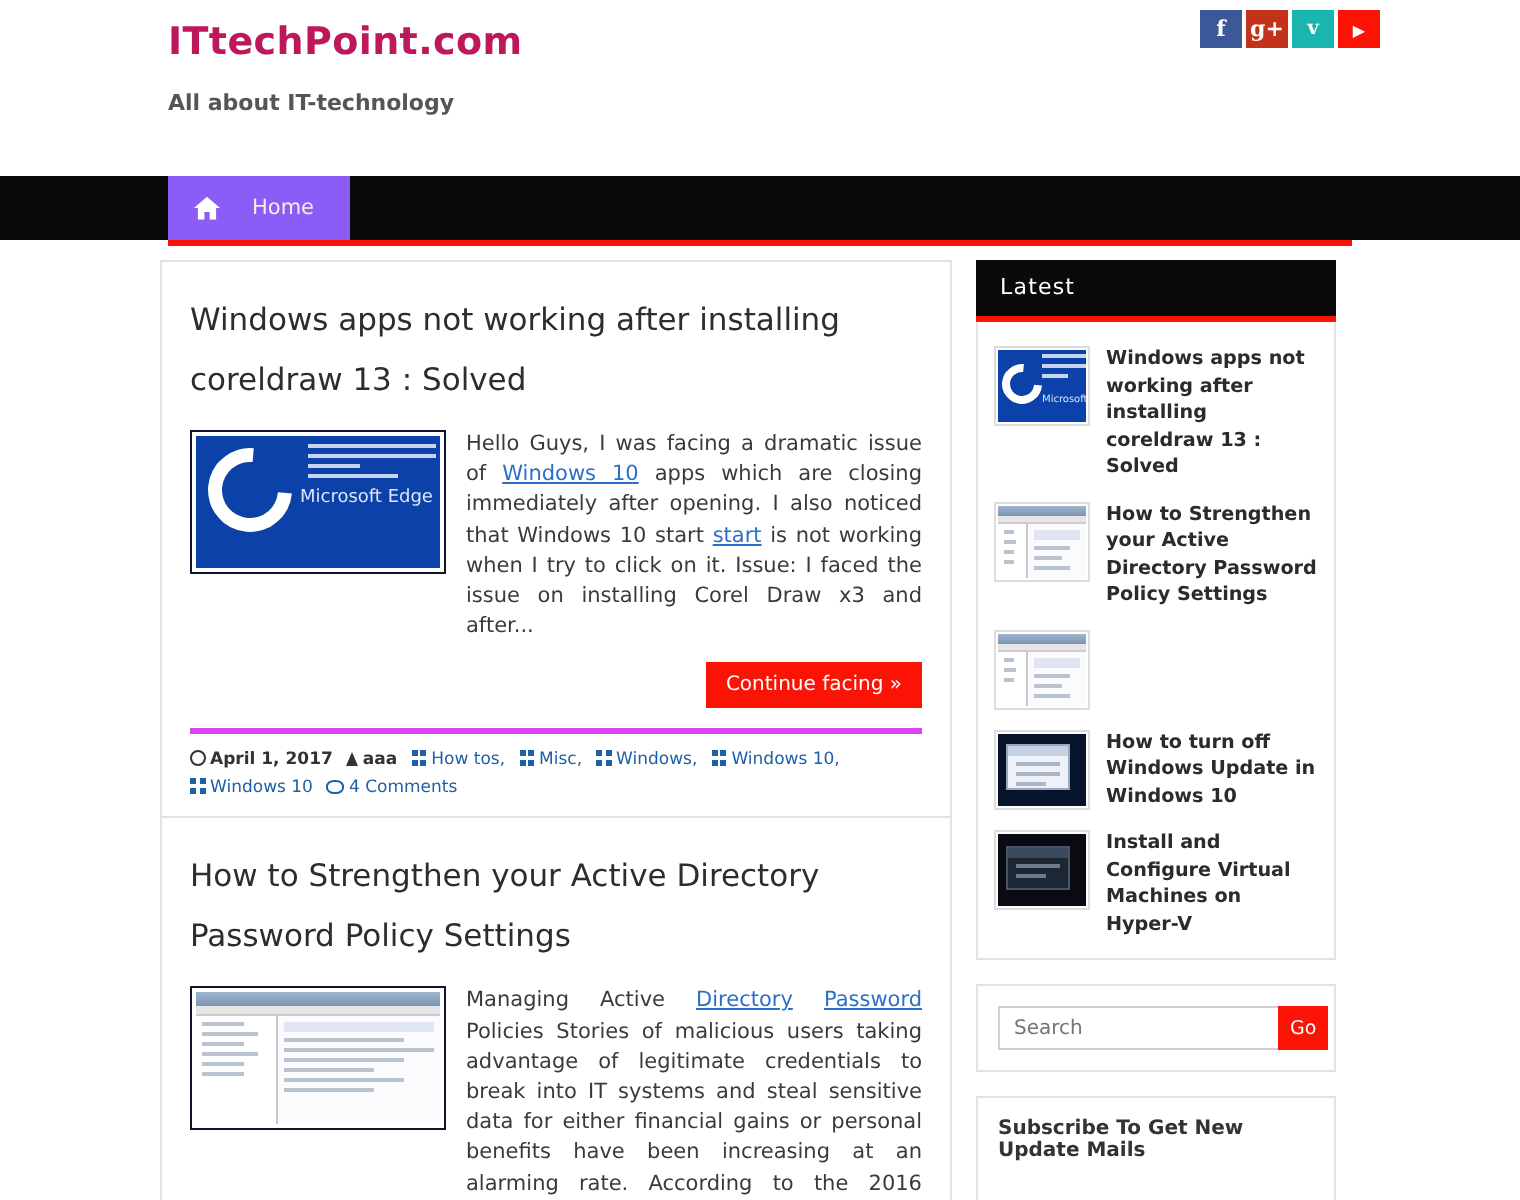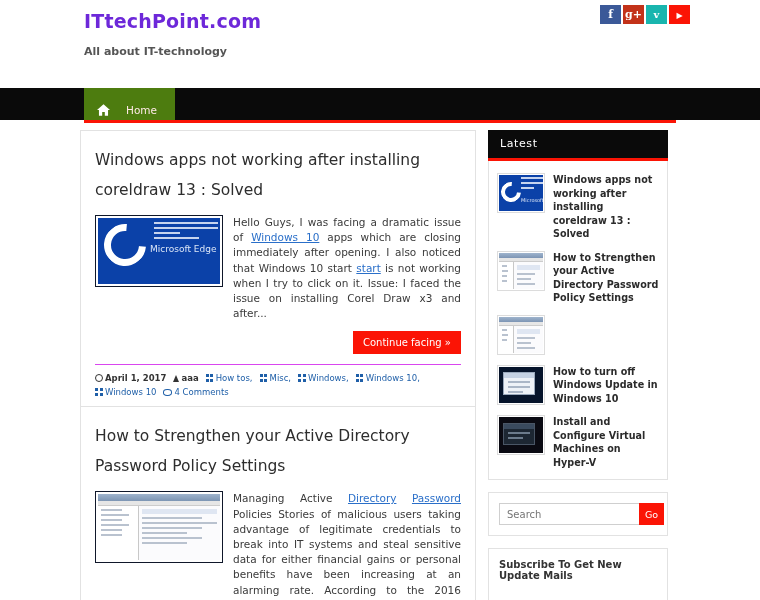--- a/index.html
+++ b/index.html
@@ -19,21 +19,21 @@
     position: relative;
     height: 88px;
     background: #ffffff;
     padding: 12px 0 0 0;
   }
   .site-brand { position: absolute; left: 84px; top: 10px; }
   .site-title {
     font-family: "DejaVu Sans", "Liberation Sans", sans-serif;
     font-size: 19px;
     font-weight: bold;
-    color: #6d28d9;
+    color: #be185d;
     letter-spacing: 0.2px;
     margin: 0;
     line-height: 22px;
   }
   .site-tagline {
     font-size: 11px;
     color: #555;
     font-weight: bold;
     margin-top: 14px;
     line-height: 12px;
@@ -59,23 +59,23 @@
   
   .navbar {
     height: 32px;
     background: #0a0a0a;
     display: flex;
     align-items: stretch;
     position: relative;
   }
   .nav-spacer { width: 84px; }
   .nav-home-block {
-    background: #4d7c0f;
-    display: flex; align-items: flex-start;
-    padding: 16px 0px;
+    background: #8b5cf6;
+    display: flex; align-items: center;
+    padding: 4px 0px;
   }
   .nav-home-icon {
     width: 38px;
     display: flex; align-items: center; justify-content: center;
     color: #fff;
     font-size: 13px;
   }
   .nav-item {
     display: flex; align-items: center;
     padding: 0 14px;
@@ -181,21 +181,21 @@
     background: #fb1405;
     color: #fff;
     font-size: 10px;
     padding: 6px 10px;
     margin: 10px 0 0 0;
     float: right;
     cursor: pointer;
   }
   .clear { clear: both; }
   .post-meta {
-    border-top: 1px solid #d946ef;
+    border-top: 3px solid #d946ef;
     margin-top: 10px;
     padding: 6px 0 7px 0;
     font-size: 8.5px;
     color: #1f5fa8;
     line-height: 14px;
   }
   .post-meta .mi { margin-right: 7px; white-space: nowrap; display:inline-block; }
   .post-meta .dark { color: #333; font-weight: bold; }
   .post-meta a { color: #1f5fa8; text-decoration: none; cursor: pointer; }
   .ico {

